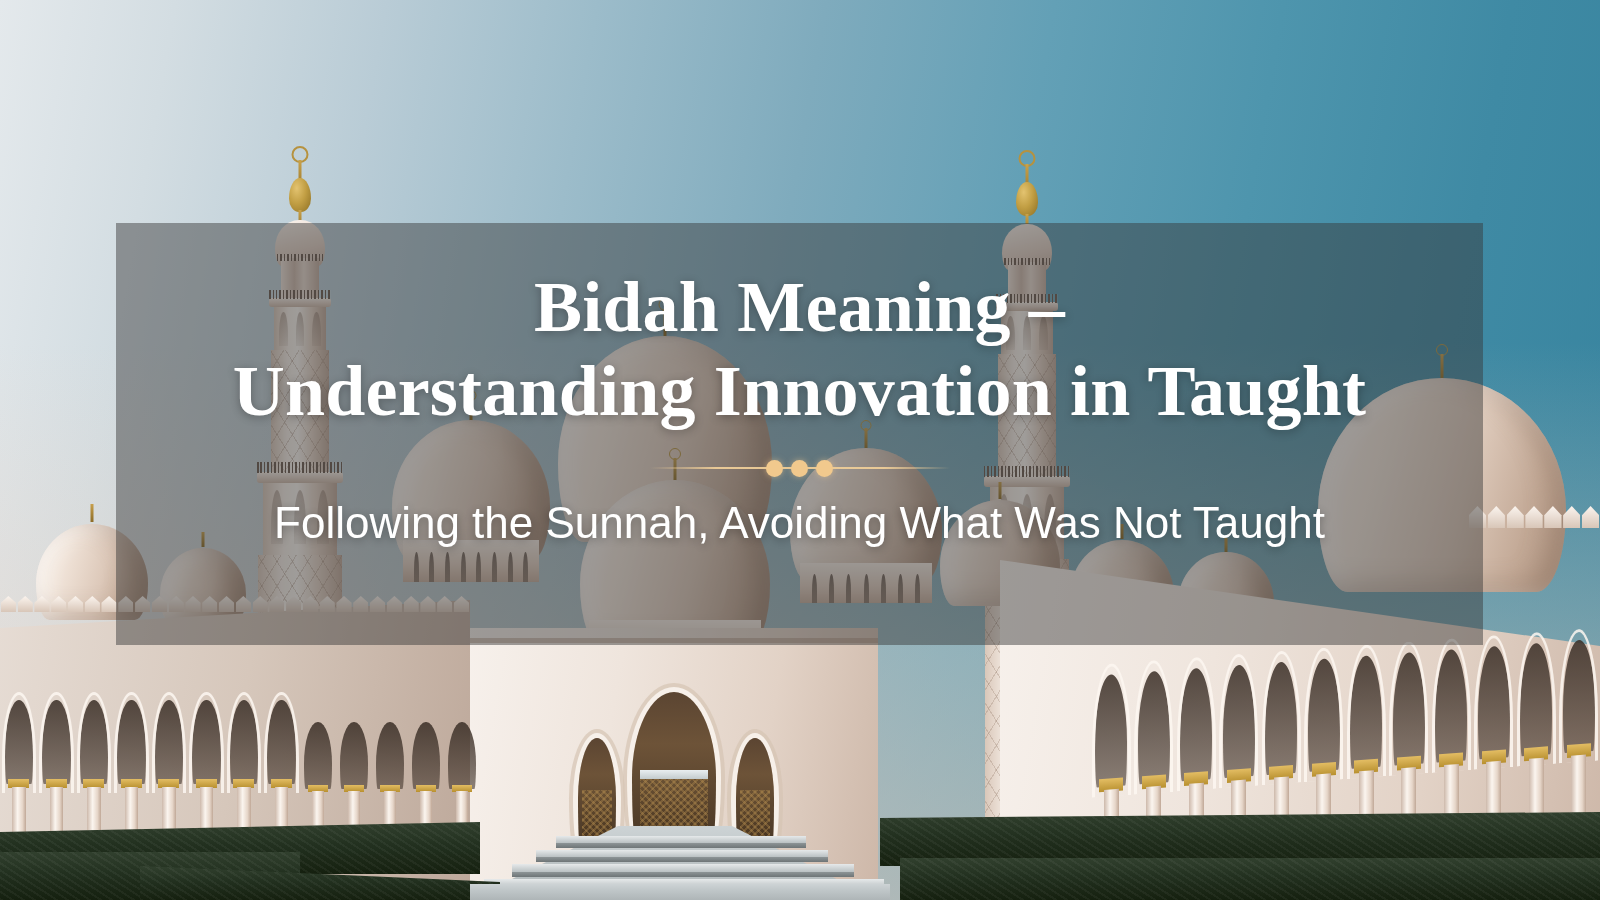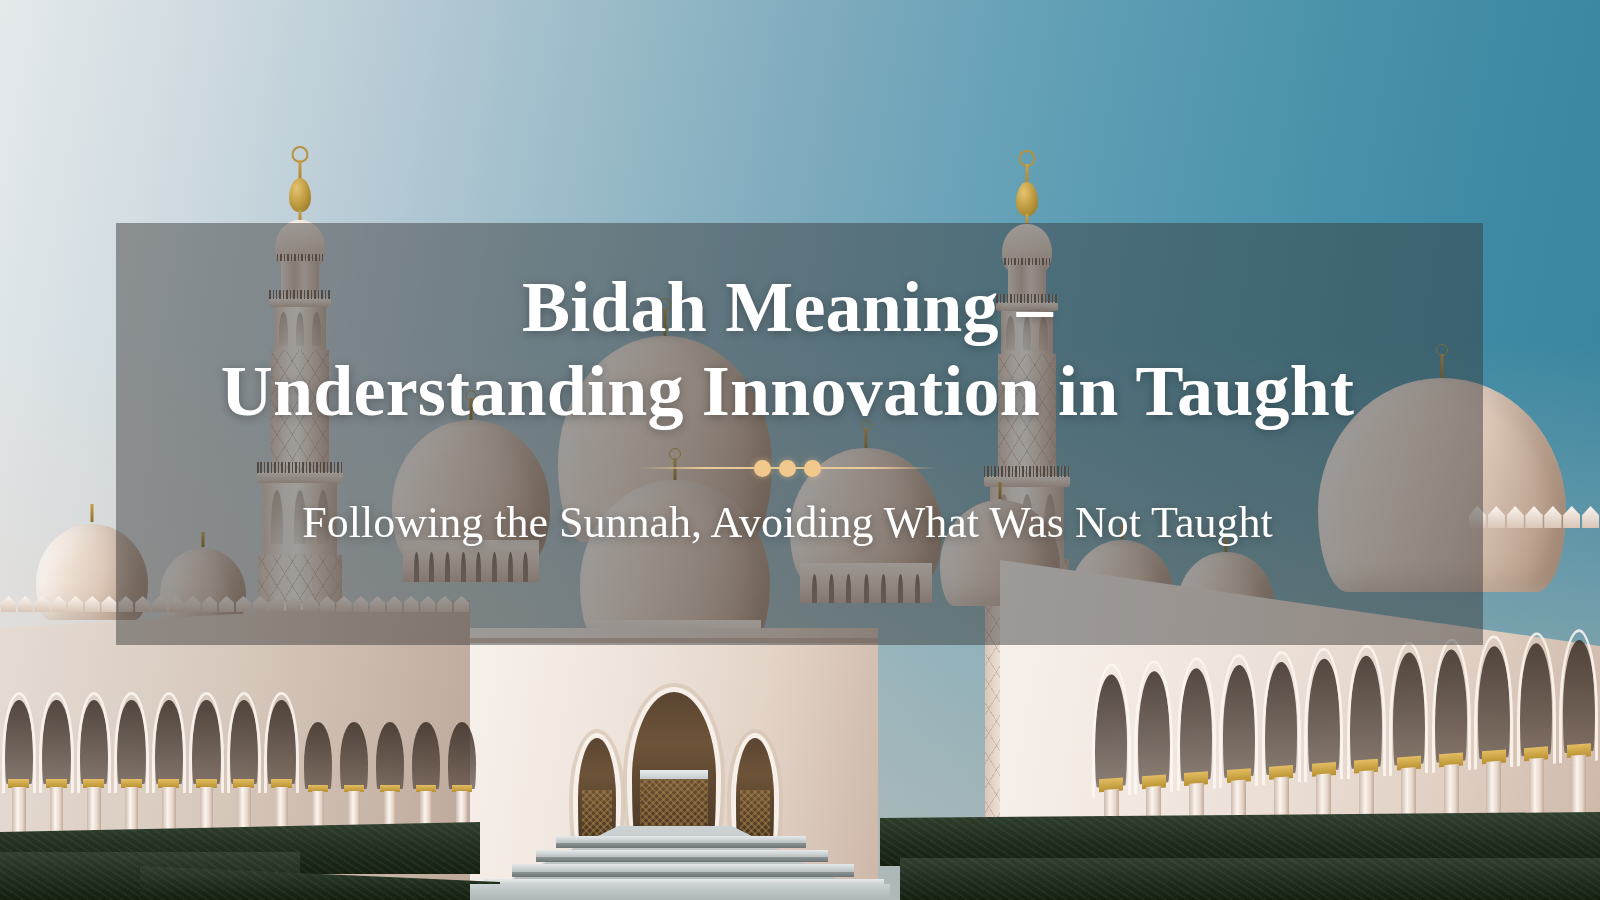--- a/index.html
+++ b/index.html
@@ -199,21 +199,21 @@
 
   
   .overlay-panel{
     position:absolute;
     left:116px;top:223px;width:1367px;height:422px;
     background:rgba(56,56,56,.47);
   }
 
   
   .hero{
-    position:absolute;left:104px;top:223px;width:1367px;height:422px;
+    position:absolute;left:116px;top:223px;width:1367px;height:422px;
     display:flex;flex-direction:column;align-items:center;justify-content:flex-start;
     padding-top:42px;box-sizing:border-box;
   }
   .hero-title{
     margin:0;
     font-family:"Liberation Serif","DejaVu Serif",serif;
     font-weight:700;
     font-size:72px;
     line-height:1.17;
     color:#ffffff;
@@ -236,21 +236,21 @@
   .hero-divider .dots{
     position:relative;display:flex;gap:8px;align-items:center;
   }
   .hero-divider .dot{
     width:17px;height:17px;border-radius:50%;
     background:#f1c98d;
     box-shadow:0 0 6px rgba(241,201,141,.55);
   }
   .hero-subtitle{
     margin:6px 0 0 0;
-    font-family:Liberation Serif, serif;
+    font-family:Liberation Sans, sans-serif;
     font-weight:400;
     font-size:44px;
     line-height:1.25;
     color:#ffffff;
     text-shadow:0 2px 9px rgba(0,0,0,.32);
   }
 </style>
 </head>
 <body>
 

